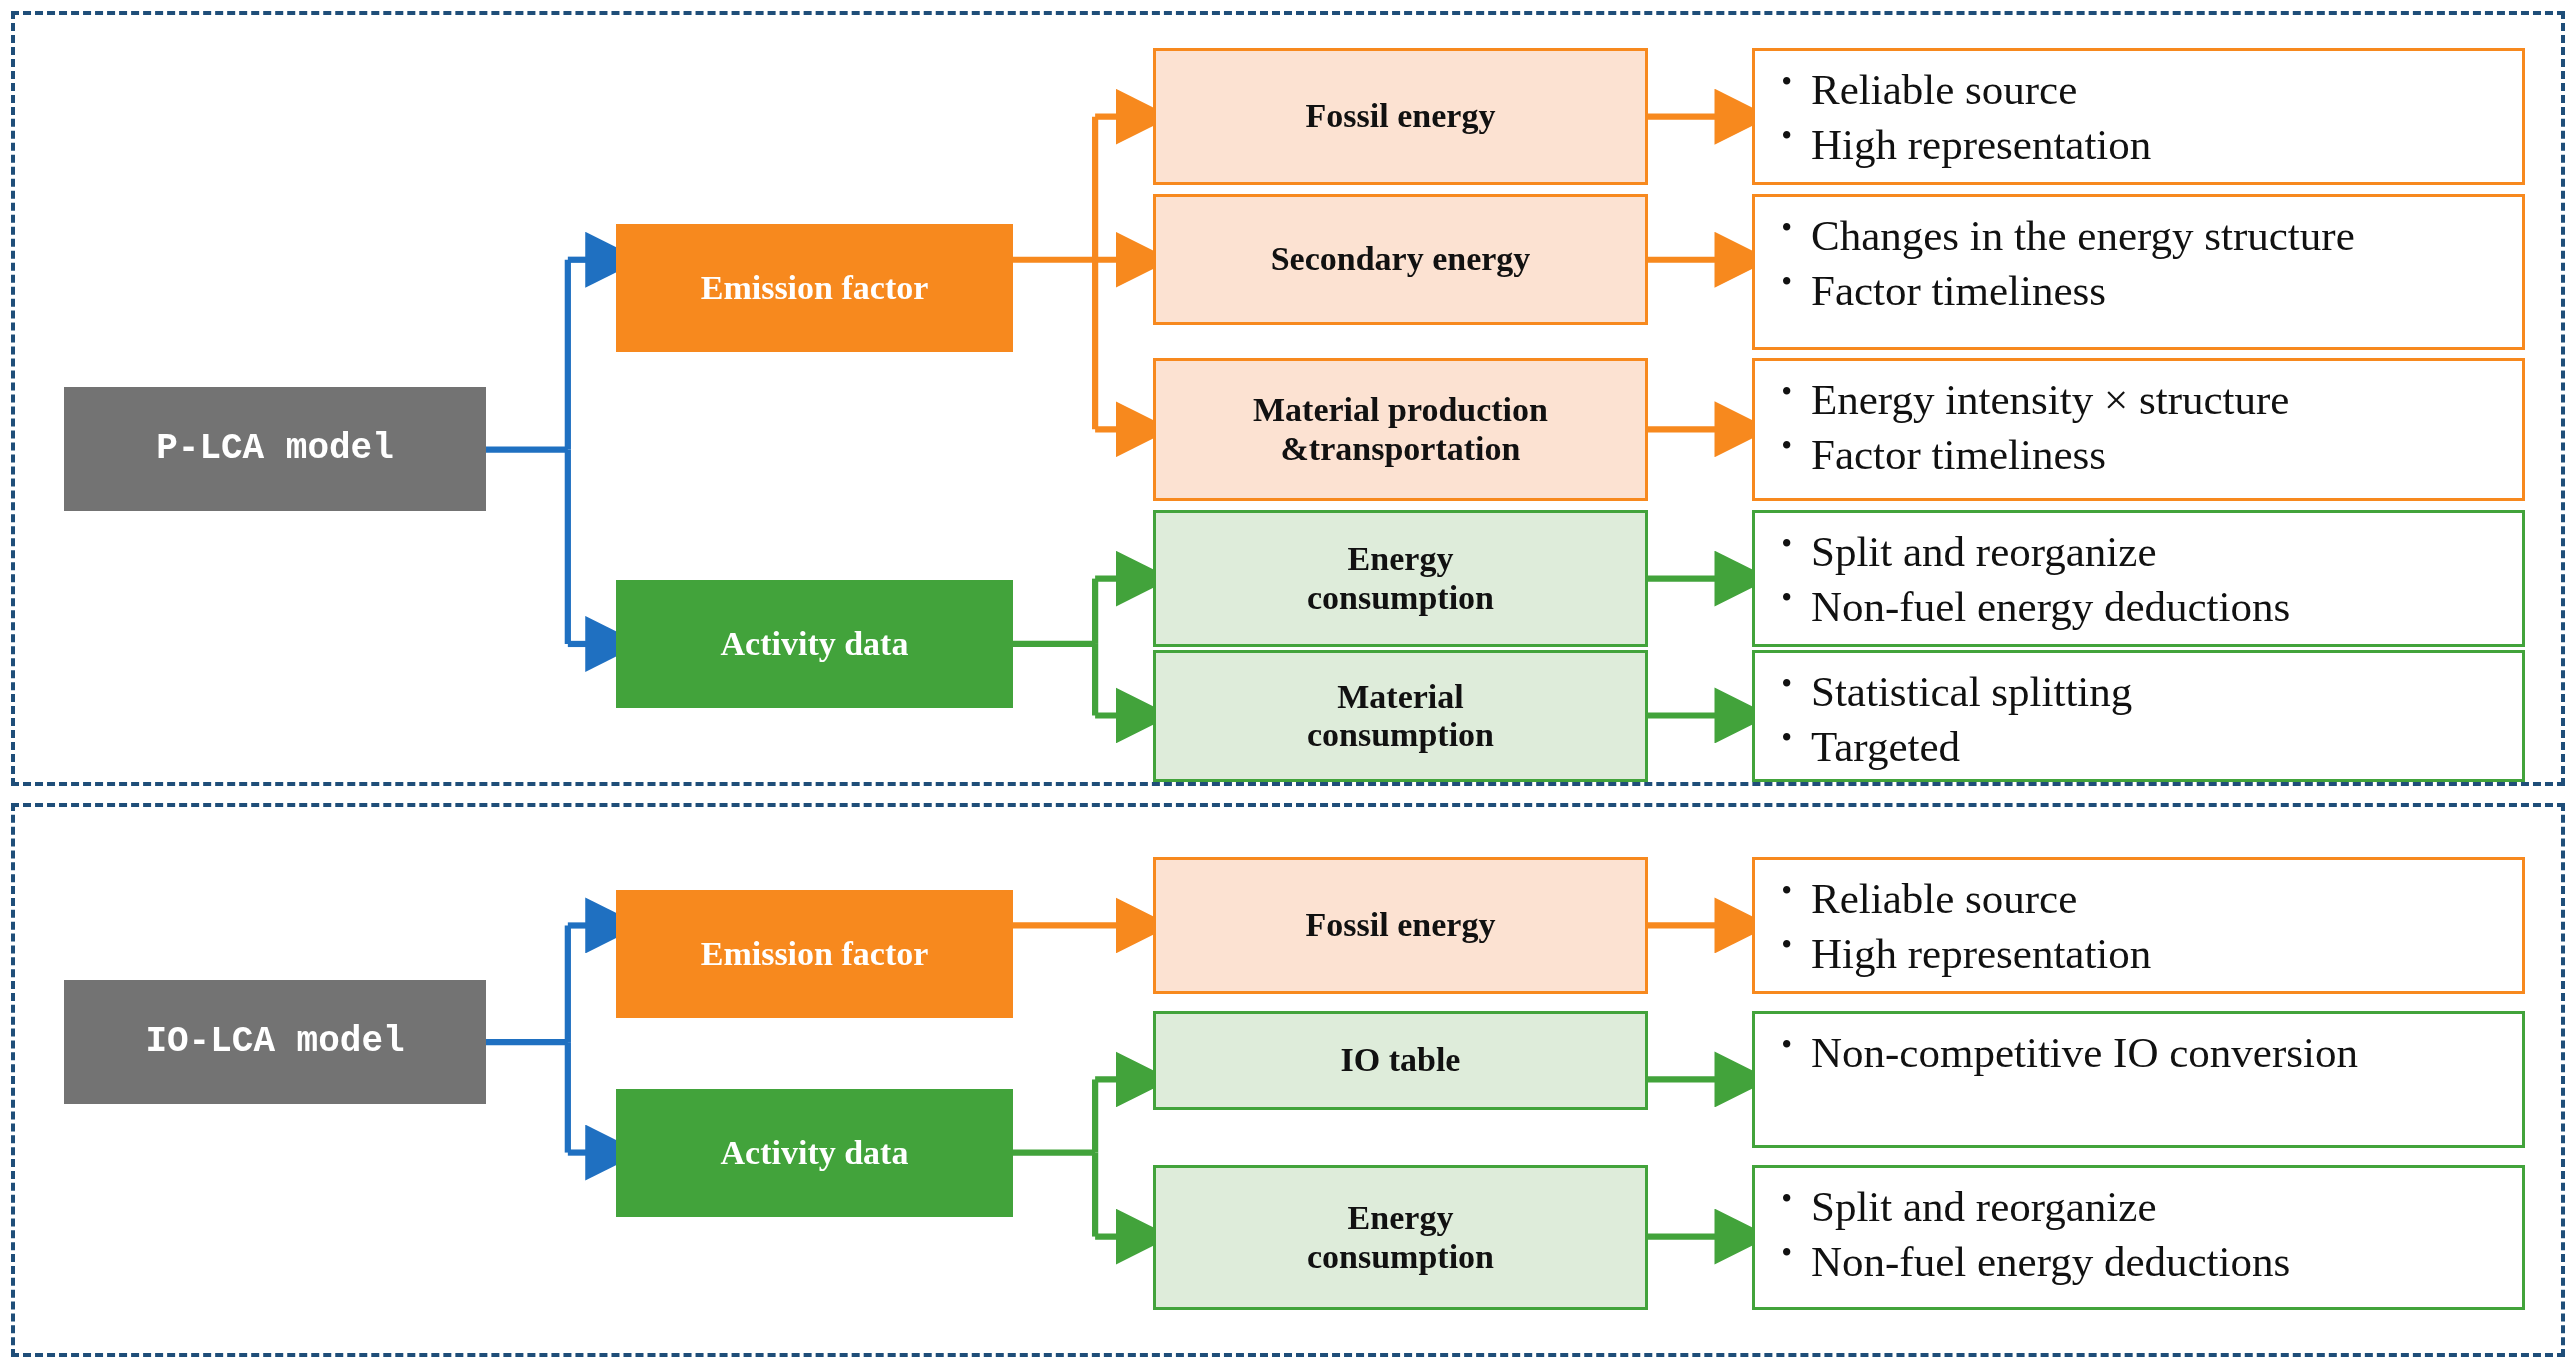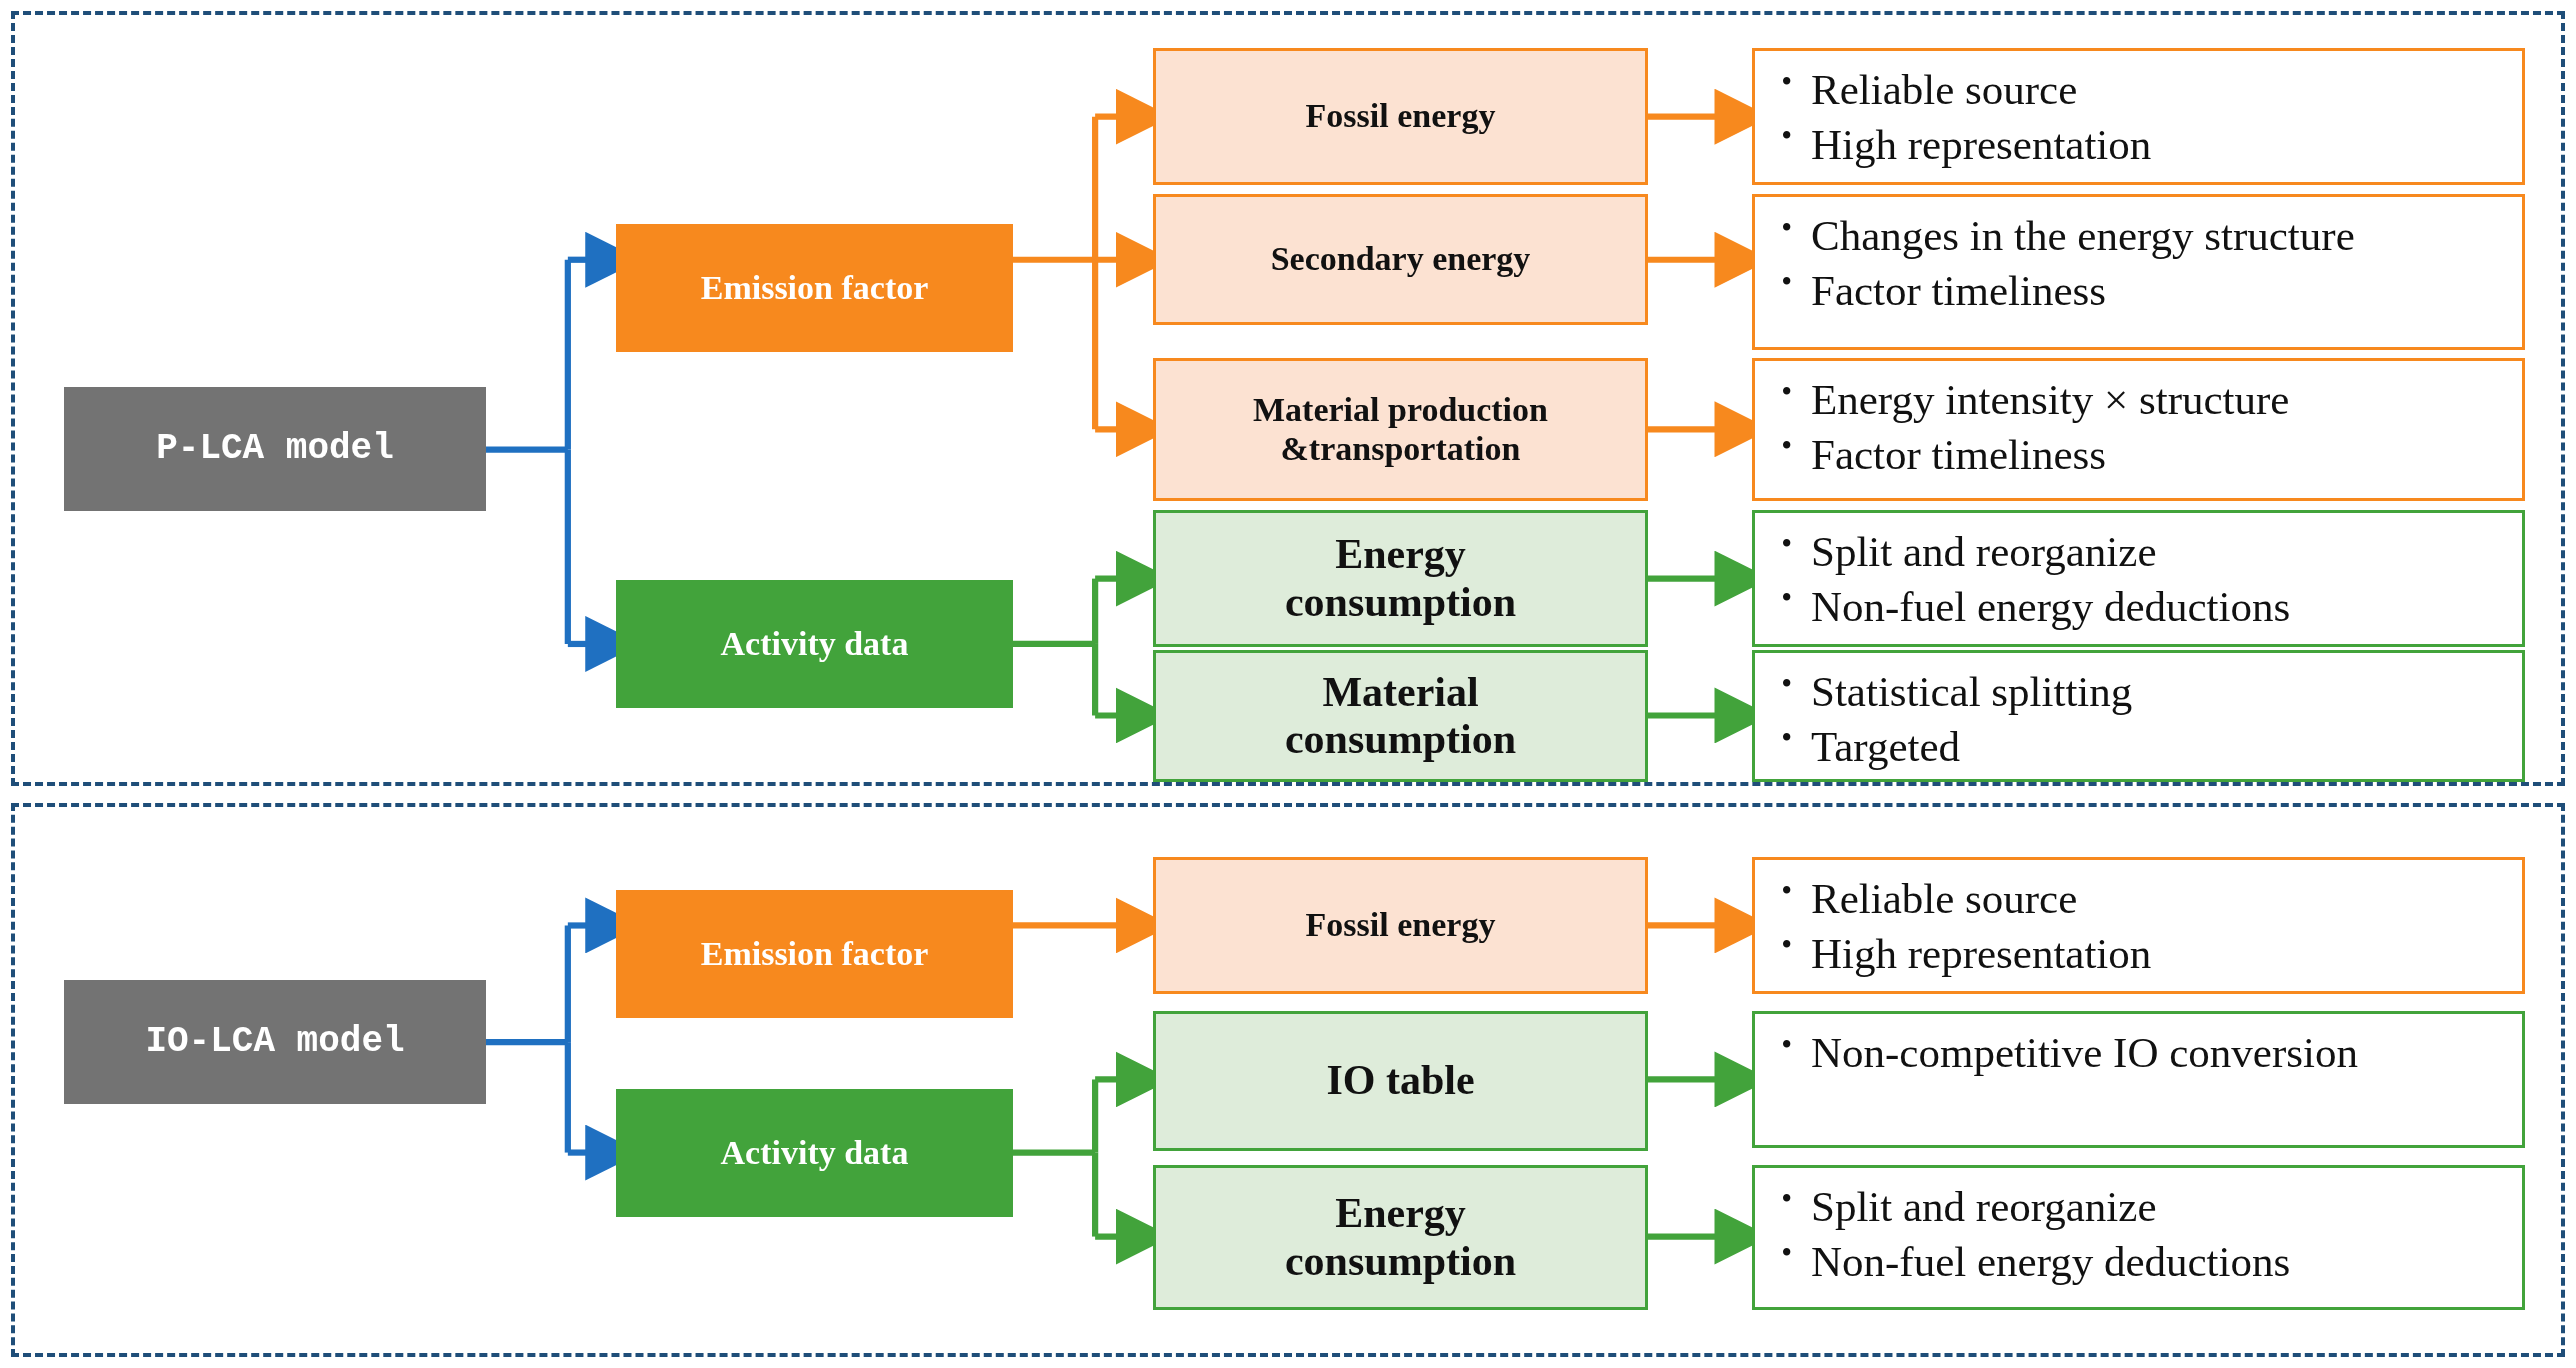--- a/index.html
+++ b/index.html
@@ -13,21 +13,21 @@
 
   
   .node.root{background:#737373;color:#ffffff;font-weight:700;font-size:36px;border:none;font-family:Liberation Mono, monospace;}
 
   
   .node.cat-orange{background:#F7891E;color:#ffffff;font-weight:700;font-size:34px;border:none;margin-top:28px;}
   .node.cat-green{background:#42A33B;color:#ffffff;font-weight:700;font-size:34px;border:none;}
 
   
   .node.sub-orange{background:#FCE2D2;border:3.9px solid #F7891E;color:#111111;font-weight:700;font-size:34px;}
-  .node.sub-green{background:#DEECDA;border:3.9px solid #42A33B;color:#111111;font-weight:700;font-size:42px;}
+  .node.sub-green{background:#DEECDA;border:3.9px solid #42A33B;color:#111111;font-weight:700;font-size:34px;}
 
   
   .node.bul{background:#ffffff;display:block;text-align:left;padding:12.4px 20px 0 20px;}
   .node.bul.o{border:3.9px solid #F7891E;}
   .node.bul.g{border:3.9px solid #42A33B;}
   .bul ul{margin:0;padding:0;list-style:none;}
   .bul li{font-size:43px;color:#111;font-weight:400;line-height:1.26;
           position:relative;padding-left:36px;white-space:nowrap;}
   .bul li:before{content:"\2022";position:absolute;left:6.2px;top:-1.6px;font-size:31px;}
 
@@ -174,21 +174,21 @@
   <div class="panel" style="left:11px;top:803px;width:2554px;height:554px;"></div>
 
   <div class="node root" style="left:64px;top:980px;width:422px;height:124px;">IO-LCA model</div>
 
   <div class="node cat-orange" style="left:616px;top:862px;width:397px;height:128px;">Emission factor</div>
 
   <div class="node cat-green" style="left:616px;top:1089px;width:397px;height:128px;">Activity data</div>
 
   <div class="node sub-orange" style="left:1153px;top:857px;width:495px;height:137px;">Fossil energy</div>
 
-  <div class="node sub-green" style="left:1153px;top:1011px;width:495px;height:140px;">IO table</div>
+  <div class="node sub-green" style="left:1153px;top:1011px;width:495px;height:99px;">IO table</div>
 
   <div class="node sub-green" style="left:1153px;top:1165px;width:495px;height:145px;white-space:pre-line;">Energy
 consumption</div>
 
   <div class="node bul o" style="left:1752px;top:857px;width:773px;height:137px;">
     <ul>
       <li>Reliable source</li>
       <li>High representation</li>
     </ul>
   </div>

